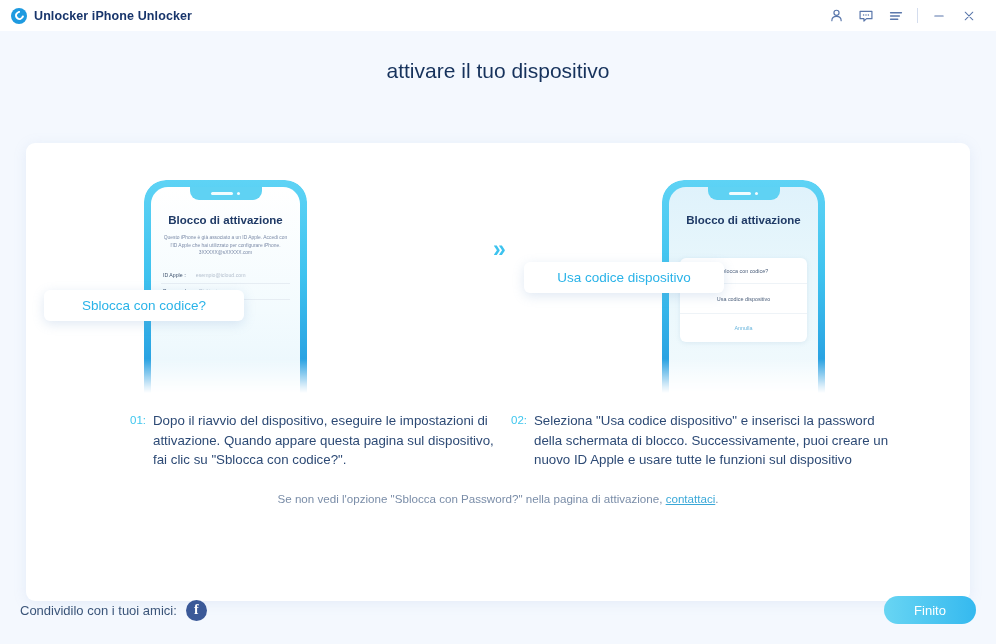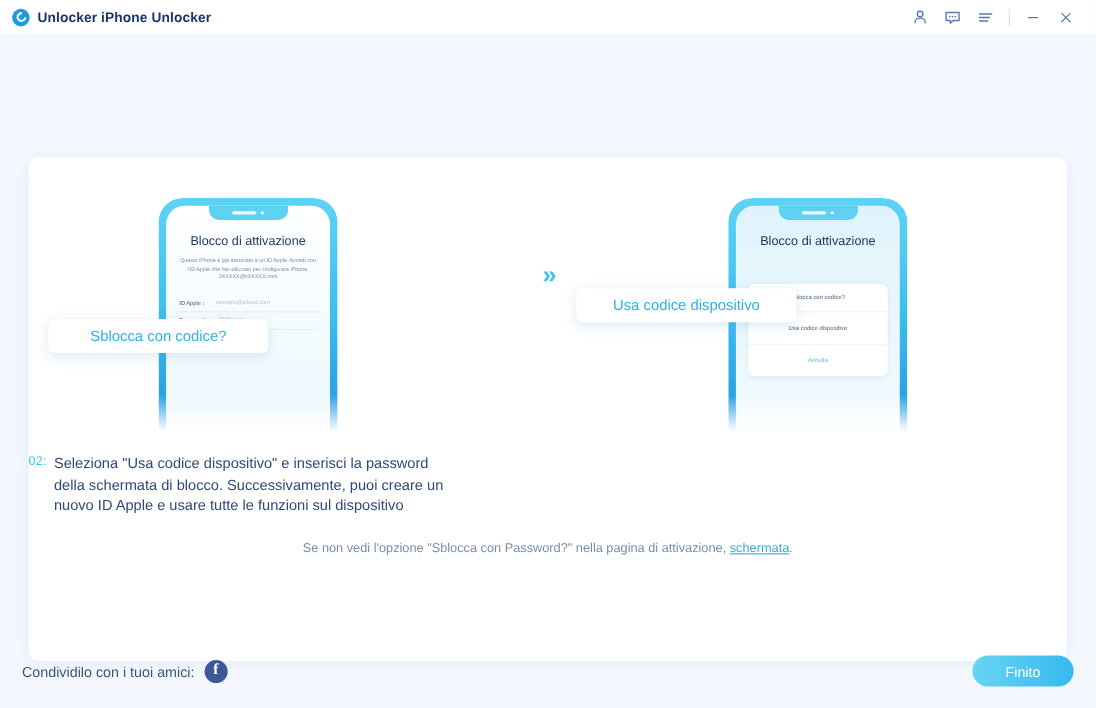--- a/index.html
+++ b/index.html
@@ -150,21 +150,21 @@
   }
   .notch .cam {
     width: 3px; height: 3px; border-radius: 50%;
     background: #ffffff; opacity: .92;
   }
 
   .screen-title {
     margin-top: 27px;
     text-align: center;
     font-size: 11.5px;
-    font-weight: normal;
+    font-weight: bold;
     color: #1f3a66;
   }
   .screen-body {
     margin: 8px 12px 0;
     font-size: 4.9px;
     line-height: 7.6px;
     text-align: center;
     color: #7c8ba8;
   }
   .screen-fields {
@@ -355,20 +355,21 @@
     </div>
     <div class="wc-btn">
       <svg width="14" height="14" viewBox="0 0 20 20" stroke="currentColor" stroke-width="1.5" stroke-linecap="round">
         <path d="M4.6 4.6l10.8 10.8M15.4 4.6L4.6 15.4"></path>
       </svg>
     </div>
   </div>
 </div>
 
 <div class="page-heading">
+  <div>attivare il tuo dispositivo</div>
 </div>
 
 <div class="card">
 
   <div class="panels">
 
     <div class="phone-wrap left">
       <div class="phone left-phone">
         <div class="phone-screen">
           <div class="notch">
@@ -407,28 +408,32 @@
             <div class="opt mid">Usa codice dispositivo</div>
             <div class="opt cancel">Annulla</div>
           </div>
         </div>
       </div>
       <div class="callout two">Usa codice dispositivo</div>
     </div>
   </div>
 
   <div class="steps">
+    <div class="step left">
+      <span class="step-num">01:</span>
+      <span class="step-text">Dopo il riavvio del dispositivo, eseguire le impostazioni di attivazione. Quando appare questa pagina sul dispositivo, fai clic su "Sblocca con codice?".</span>
+    </div>
     <div class="step right">
       <span class="step-num">02:</span>
       <span class="step-text">Seleziona "Usa codice dispositivo" e inserisci la password della schermata di blocco. Successivamente, puoi creare un nuovo ID Apple e usare tutte le funzioni sul dispositivo</span>
     </div>
   </div>
 
   <div class="hint">
-    <span>Se non vedi l'opzione "Sblocca con Password?" nella pagina di attivazione, </span><a>schermata</a><span>.</span>
+    <span>Se non vedi l'opzione "Sblocca con Password?" nella pagina di attivazione, </span><a>contattaci</a><span>.</span>
   </div>
 </div>
 
 <div class="footer">
   <span class="share-label">Condividilo con i tuoi amici:</span>
   <span class="fb-icon">f</span>
   <button class="finish-btn">Finito</button>
 </div>
 
 </body></html>

